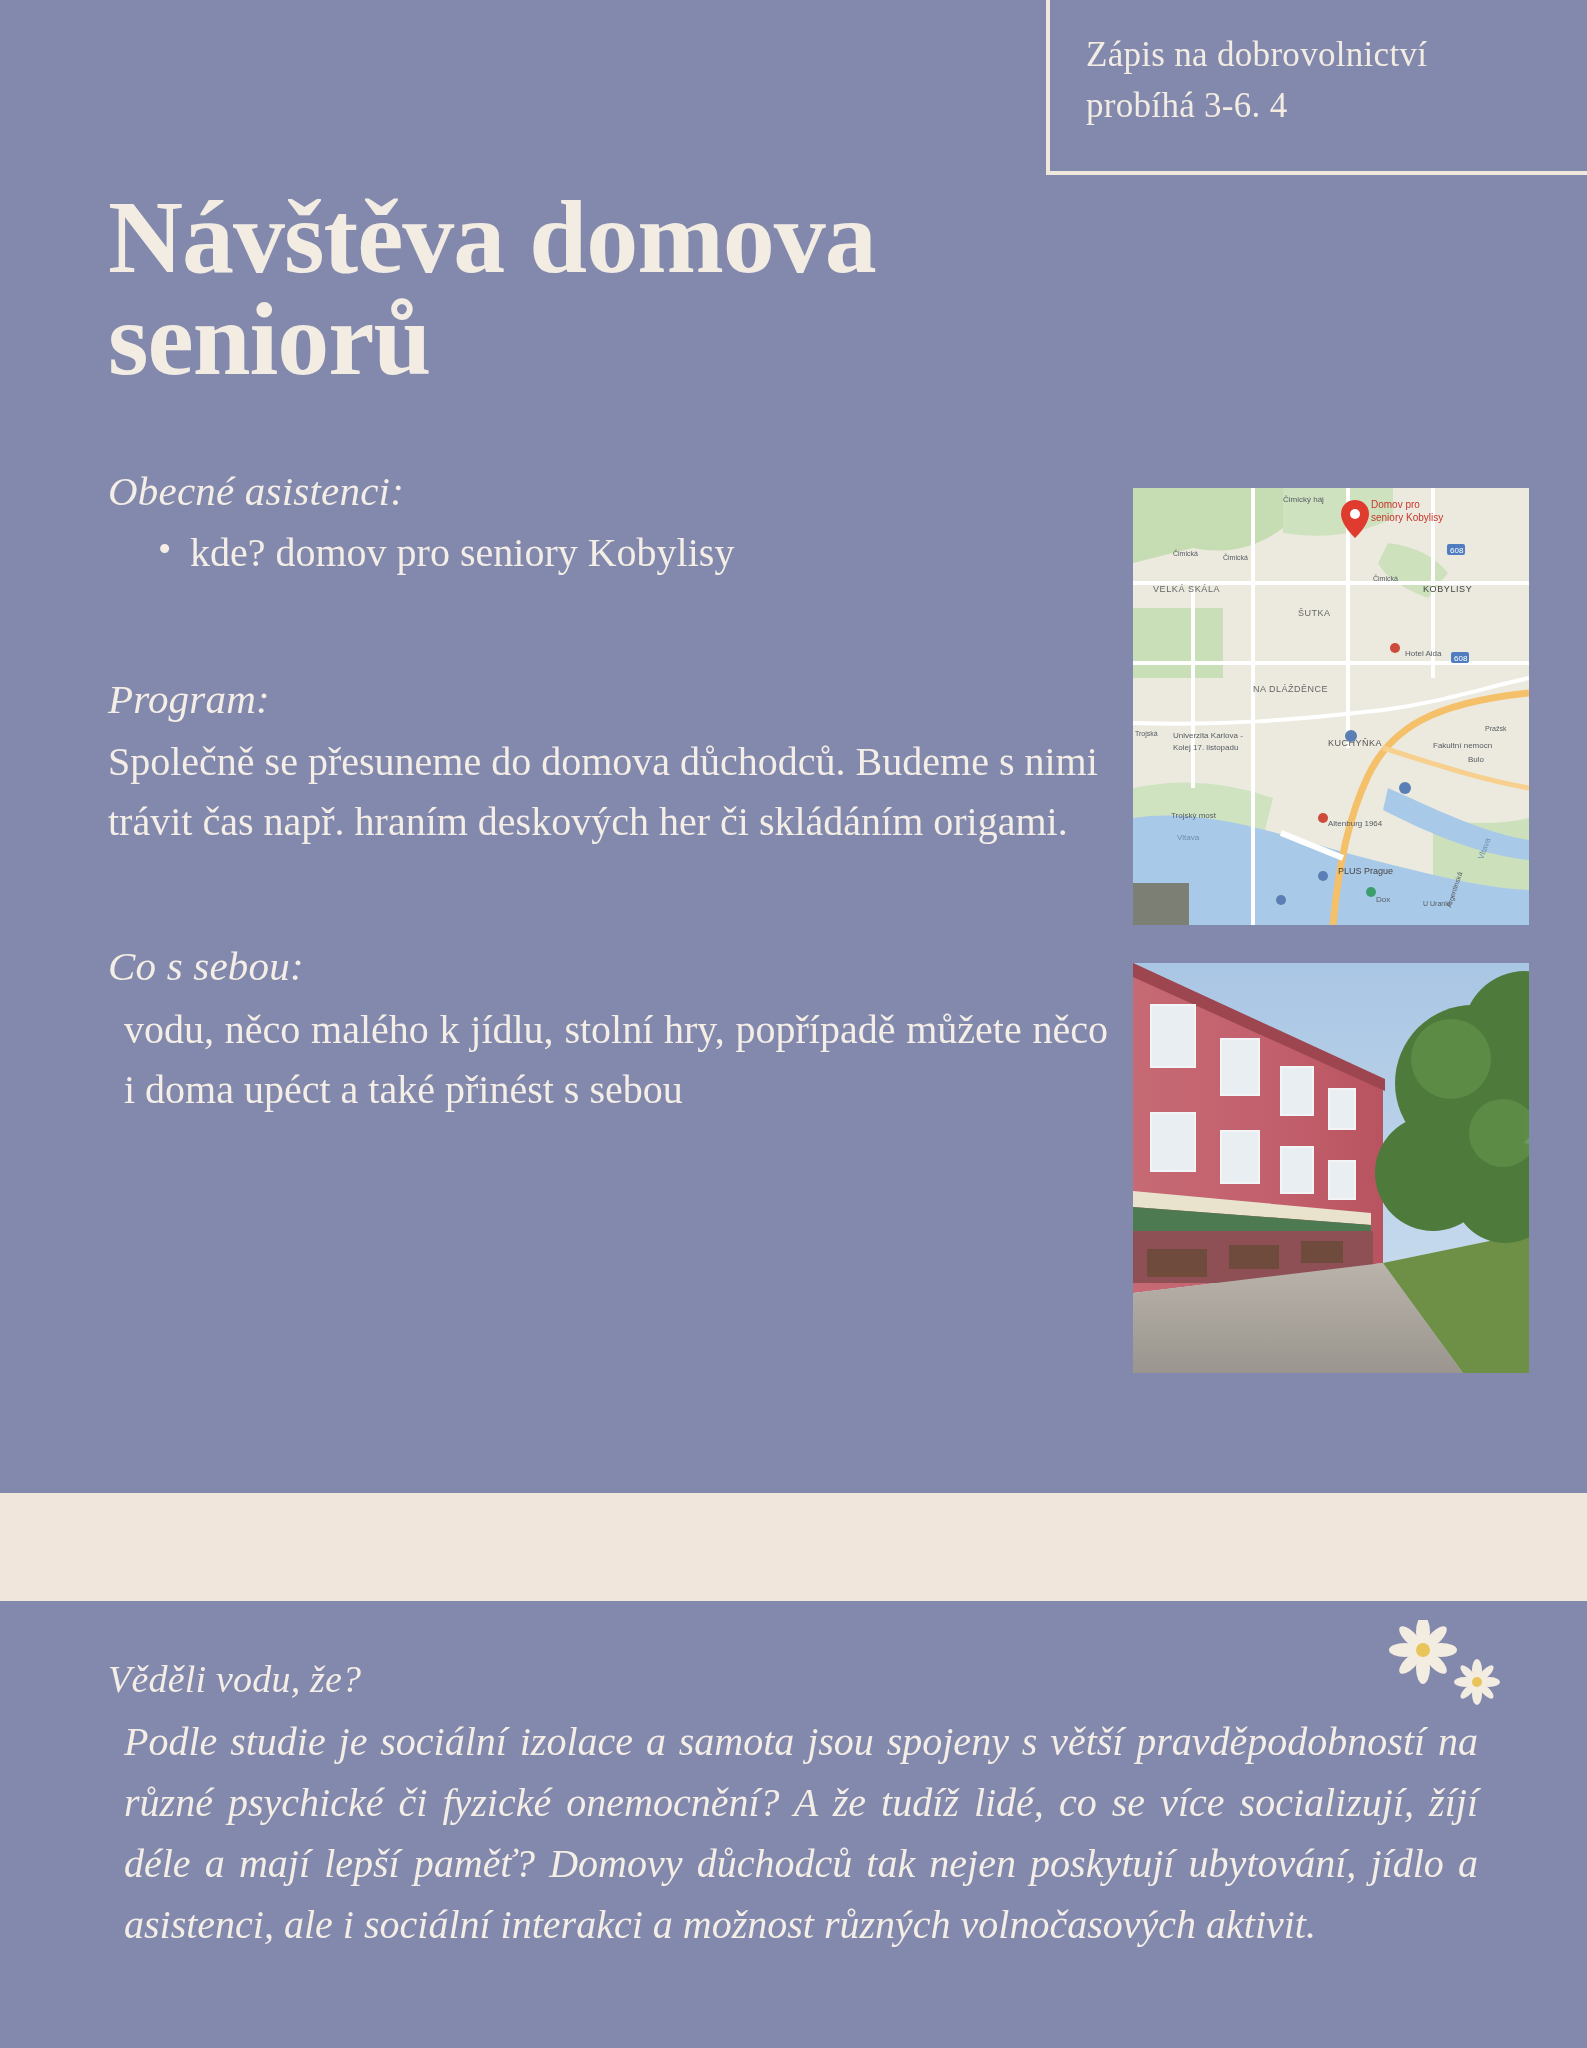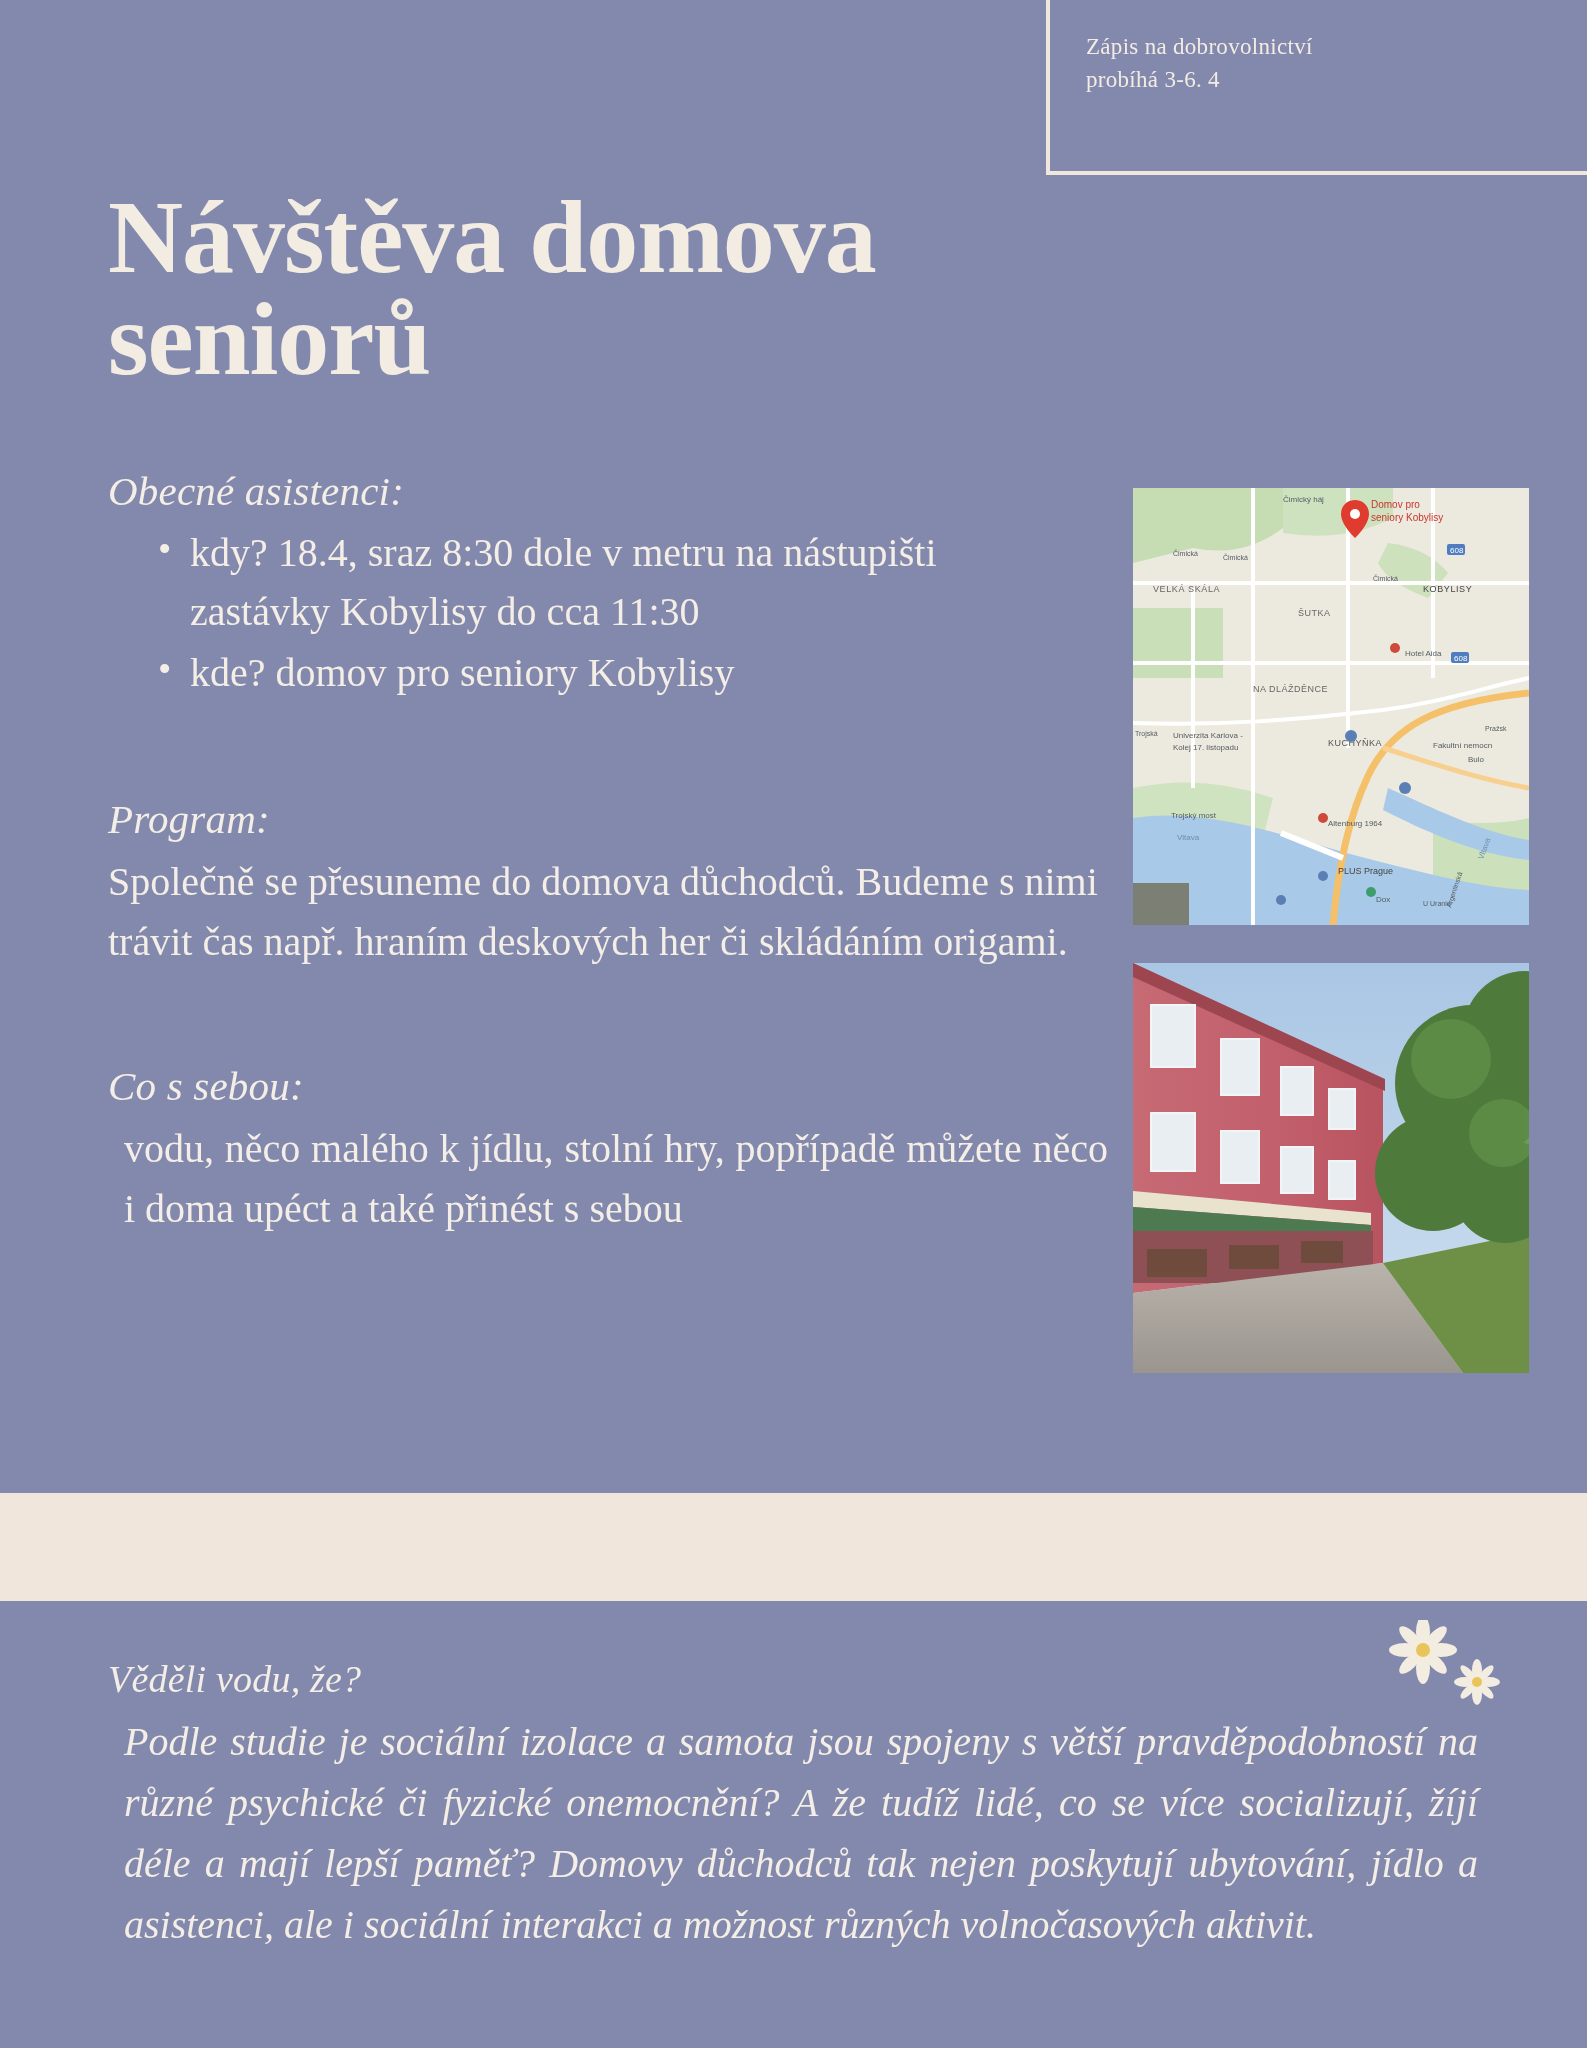--- a/index.html
+++ b/index.html
@@ -26,21 +26,21 @@
     left: 1046px;
     width: 541px;
     height: 175px;
     border-left: 4px solid #f0e7dd;
     border-bottom: 4px solid #f0e7dd;
     padding: 30px 26px 0 36px;
   }
   .notice-line {
     color: #f3ece3;
     font-family: "Liberation Serif", serif;
-    font-size: 23px;
+    font-size: 35px;
     line-height: 1.45;
     letter-spacing: 0.3px;
     white-space: nowrap;
   }
 
   
   .title {
     position: absolute;
     left: 108px;
     top: 178px;
@@ -171,21 +171,20 @@
     <div class="notice-line">Zápis na dobrovolnictví</div>
     <div class="notice-line">probíhá 3-6. 4</div>
   </div>
 
   <h1 class="title">Návštěva domova seniorů</h1>
 
   <div class="body-col">
 
     <div class="sec-head">Obecné asistenci:</div>
     <ul class="bullets">
-      <li>kdy? 18.4, sraz 8:30 dole  v metru na nástupišti zastávky Kobylisy do cca 11:30</li>
       <li>kde? domov pro seniory Kobylisy</li>
     </ul>
 
     <div class="gap-lg"></div>
 
     <div class="sec-head">Program:</div>
     <p class="para">Společně se přesuneme do domova důchodců. Budeme s nimi trávit čas např. hraním deskových her či skládáním origami.</p>
 
     <div class="gap-lg"></div>
 

